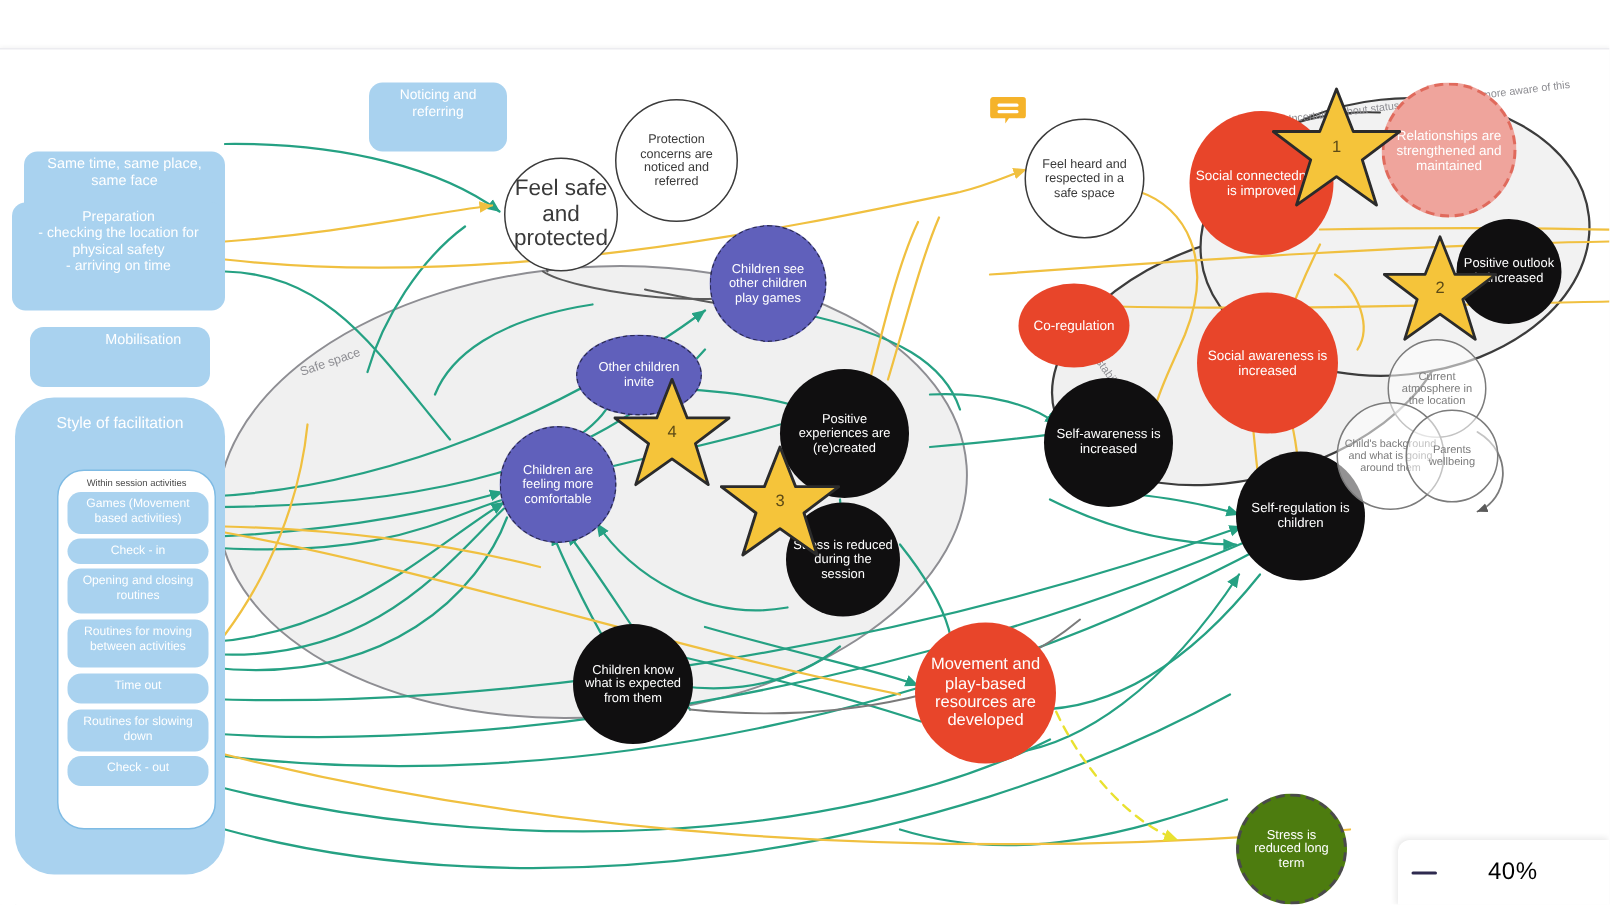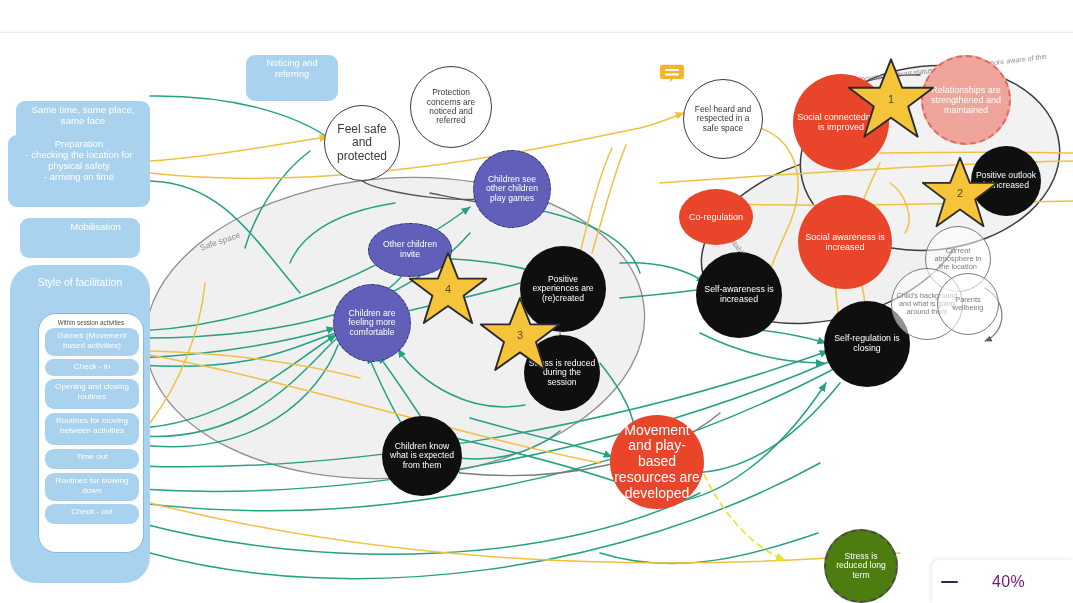--- a/index.html
+++ b/index.html
@@ -83,21 +83,21 @@
   .zoomwidget{
     position:absolute;right:0;bottom:0;width:141px;height:44px;background:#fff;
     border-top-left-radius:8px;display:flex;align-items:center;
     box-shadow:-1px -1px 4px rgba(0,0,0,.09);
   }
   .zoomwidget .minus{
     width:34px;height:30px;display:flex;align-items:center;justify-content:center;cursor:pointer;
   }
   .zoomwidget .minus i{display:block;width:17px;height:2.5px;background:#2e2a4f;border-radius:2px;}
   .zoomwidget .pct{
-    flex:1;text-align:center;font-size:16px;color:#701a75;letter-spacing:.3px;
+    flex:1;text-align:center;font-size:16px;color:#000000;letter-spacing:.3px;
   }
   .zoomwidget .plus{width:22px;height:30px;display:flex;align-items:center;justify-content:center;cursor:pointer;}
 </style>
 </head>
 <body>
 
 <div id="stage">
 
   <div class="topstrip"></div>
   <div class="edge-left"></div>
@@ -250,74 +250,74 @@
     </div>
 
     <div class="chip" style="left:246px;top:22px;width:92px;height:46px;font-size:9.2px;">
       <span>Noticing and referring</span>
     </div>
 
     <div class="node circ n-white" style="left:410px;top:33px;width:82px;height:82px;font-size:8.4px;">
       <span>Protection concerns are noticed and referred</span>
     </div>
 
-    <div class="node circ n-white" style="left:324px;top:72px;width:76px;height:76px;font-size:12px;">
+    <div class="node circ n-white" style="left:336px;top:72px;width:76px;height:76px;font-size:15px;">
       <span>Feel safe and protected</span>
     </div>
 
     <div class="node circ n-white" style="left:683px;top:46px;width:80px;height:80px;font-size:8.4px;">
       <span>Feel heard and respected in a safe space</span>
     </div>
 
     <div class="node circ n-purple" style="left:473px;top:117px;width:78px;height:78px;font-size:8.6px;">
       <span>Children see other children play games</span>
     </div>
 
-    <div class="node ell n-purple" style="left:368px;top:190px;width:84px;height:54px;font-size:8.6px;justify-content:flex-end;">
+    <div class="node ell n-purple" style="left:384px;top:190px;width:84px;height:54px;font-size:8.6px;justify-content:flex-end;">
       <span>Other children invite</span>
     </div>
 
     <div class="node circ n-purple" style="left:333px;top:251px;width:78px;height:78px;font-size:8.6px;">
       <span>Children are feeling more comfortable</span>
     </div>
 
     <div class="node circ n-black" style="left:520px;top:213px;width:86px;height:86px;font-size:8.6px;">
       <span>Positive experiences are (re)created</span>
     </div>
 
     <div class="node circ n-black" style="left:524px;top:302px;width:76px;height:76px;font-size:8.6px;">
       <span>Stress is reduced during the session</span>
     </div>
 
     <div class="node circ n-black" style="left:382px;top:383px;width:80px;height:80px;font-size:8.6px;">
       <span>Children know what is expected from them</span>
     </div>
 
-    <div class="node circ n-red" style="left:610px;top:382px;width:94px;height:94px;font-size:14px;">
+    <div class="node circ n-red" style="left:610px;top:382px;width:94px;height:94px;font-size:11px;">
       <span>Movement and play-based resources are developed</span>
     </div>
 
     <div class="node ell n-red" style="left:679px;top:156px;width:74px;height:56px;font-size:9px;">
       <span>Co-regulation</span>
     </div>
 
     <div class="node circ n-red" style="left:793px;top:41px;width:96px;height:96px;font-size:9px;">
       <span>Social connectedness is improved</span>
     </div>
 
     <div class="node circ n-red" style="left:798px;top:162px;width:94px;height:94px;font-size:9px;">
       <span>Social awareness is increased</span>
     </div>
 
     <div class="node circ n-black" style="left:696px;top:219px;width:86px;height:86px;font-size:8.8px;">
       <span>Self-awareness is increased</span>
     </div>
 
     <div class="node circ n-black" style="left:824px;top:268px;width:86px;height:86px;font-size:8.8px;">
-      <span>Self-regulation is closing</span>
+      <span>Self-regulation is children</span>
     </div>
 
     <div class="node circ n-pink" style="left:921px;top:22px;width:90px;height:90px;font-size:9px;">
       <span>Relationships are strengthened and maintained</span>
     </div>
 
     <div class="node circ n-black" style="left:971px;top:113px;width:70px;height:70px;font-size:8.6px;">
       <span>Positive outlook is increased</span>
     </div>
 

